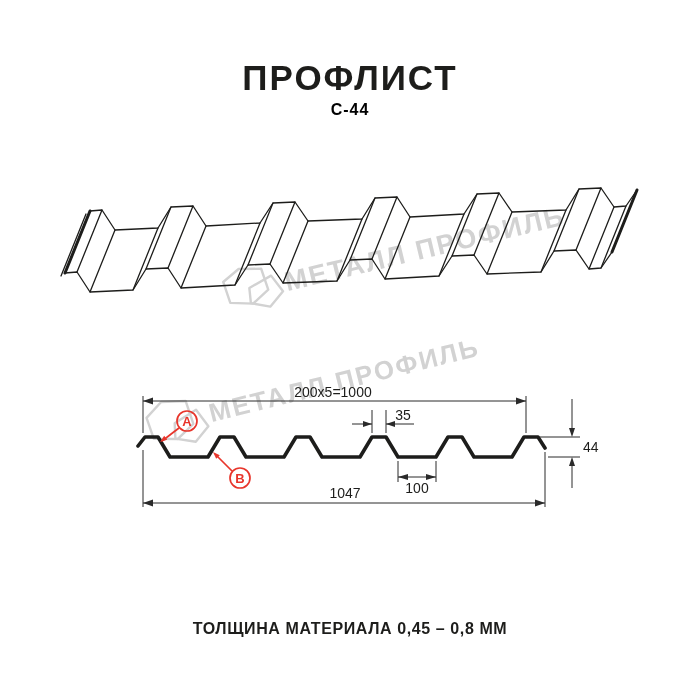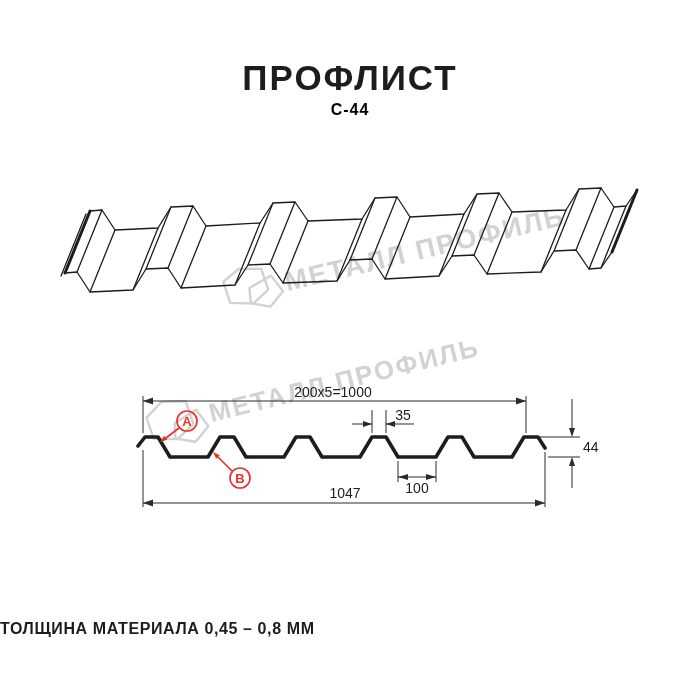--- a/index.html
+++ b/index.html
@@ -9,21 +9,21 @@
   }
   .page-title{
     position:absolute;top:58px;left:0;width:700px;text-align:center;
     font-size:35px;font-weight:bold;letter-spacing:2px;color:#1d1d1b;
   }
   .page-subtitle{
     position:absolute;top:101px;left:0;width:700px;text-align:center;
     font-size:16px;font-weight:bold;letter-spacing:1px;color:#000000;
   }
   .footer-note{
-    position:absolute;top:620px;left:0;width:700px;
+    position:absolute;top:620px;left:0;width:700px;text-align:center;
     font-size:16px;font-weight:bold;letter-spacing:0.6px;color:#1d1d1b;
   }
   svg{position:absolute;top:0;left:0;}
   .thin{stroke:#1d1d1b;stroke-width:1.3;fill:none;stroke-linejoin:round;stroke-linecap:round;}
   .thickedge{stroke:#1d1d1b;stroke-width:3;fill:none;stroke-linecap:round;}
   .xsec{stroke:#1d1d1b;stroke-width:3.6;fill:none;stroke-linejoin:round;stroke-linecap:round;}
   .dim{stroke:#2a2a2a;stroke-width:1;fill:none;}
   .dimhead{fill:#2a2a2a;stroke:none;}
   .dimtext{font-size:14px;fill:#1d1d1b;}
   .red{stroke:#e8352b;fill:none;stroke-width:1.7;}

